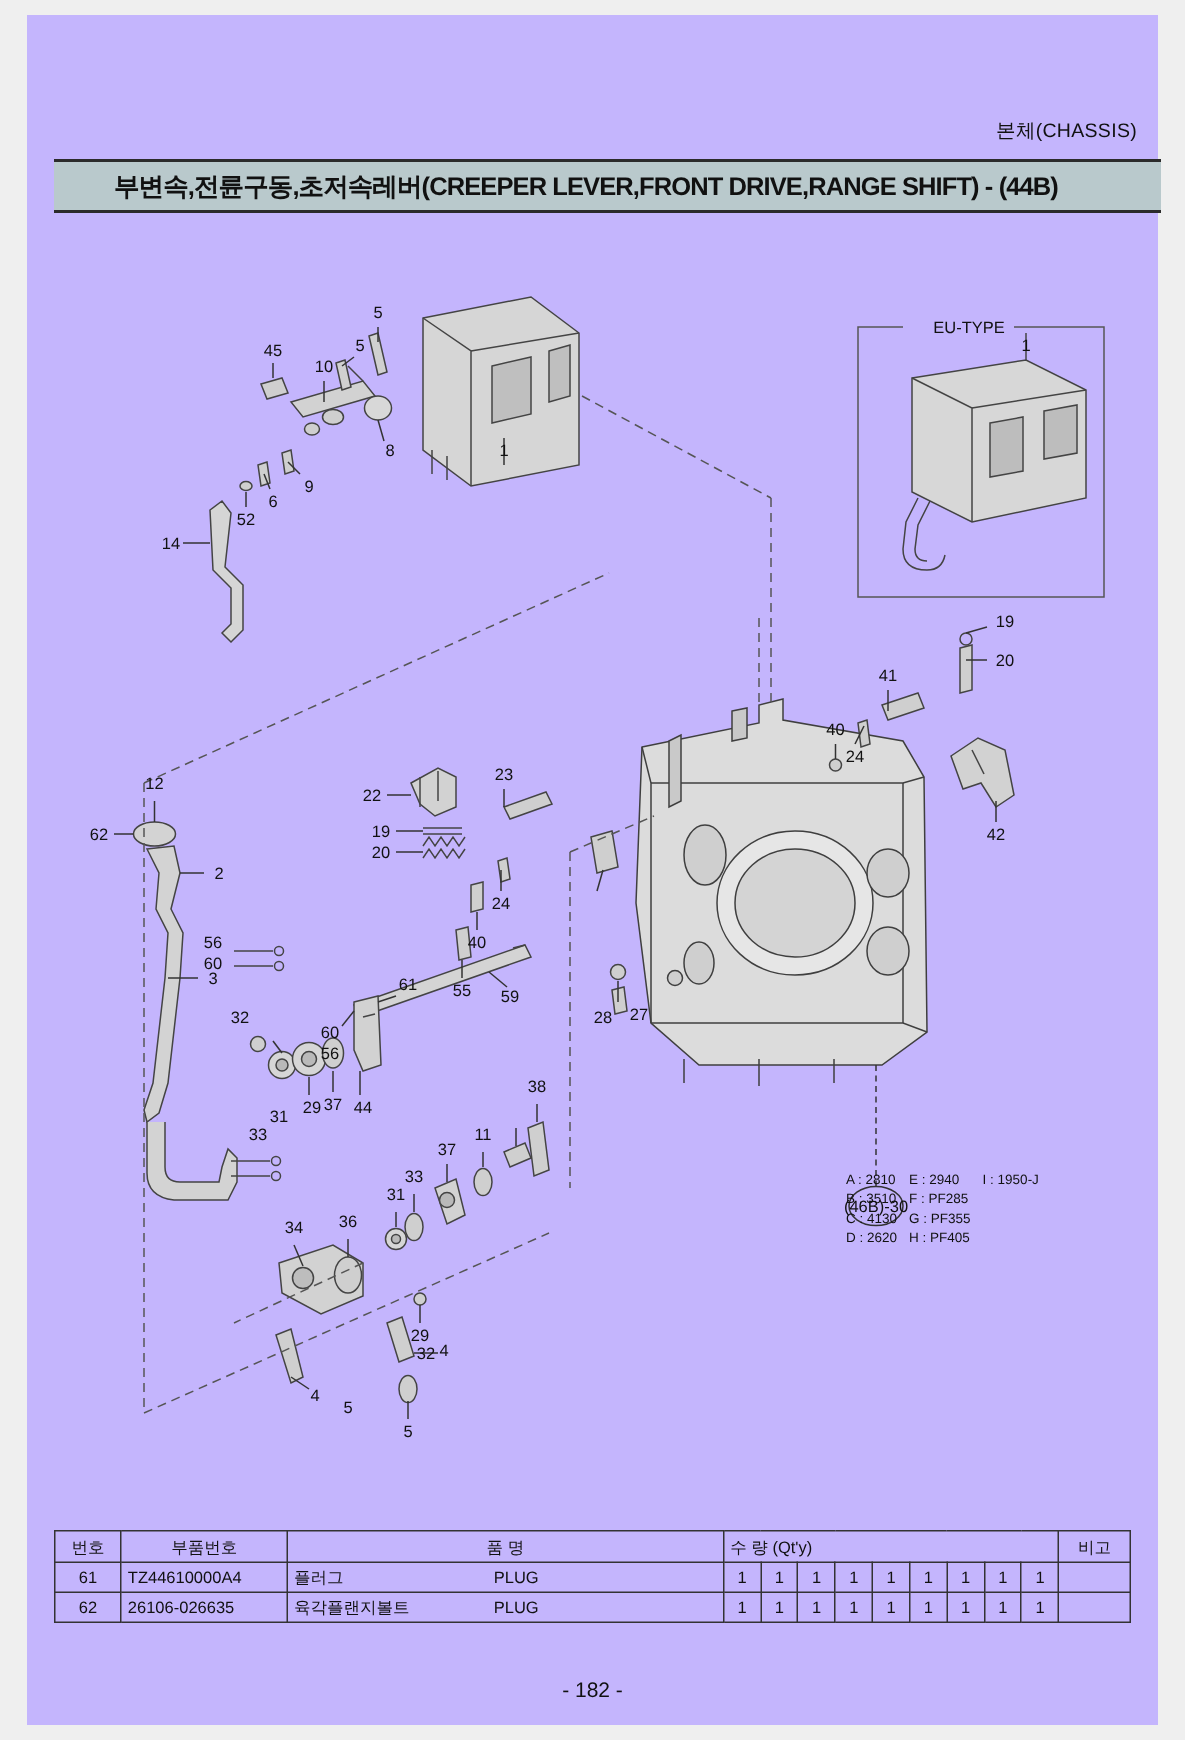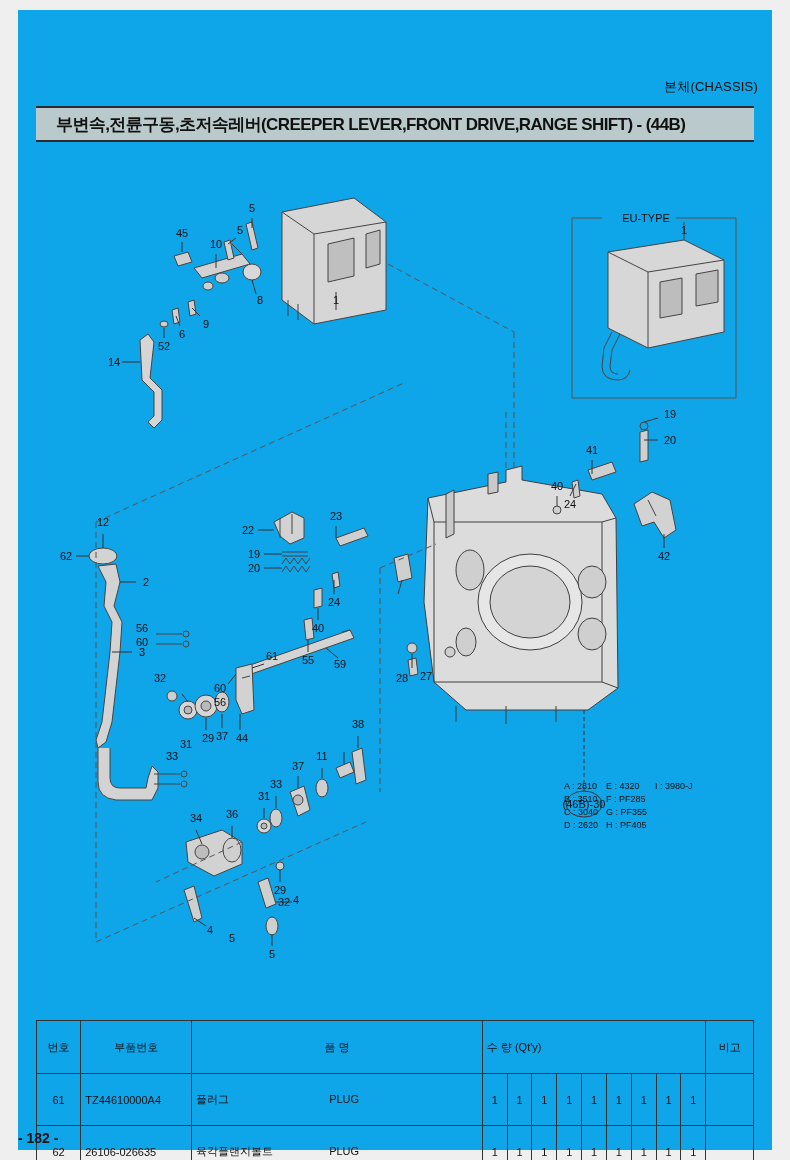--- a/index.html
+++ b/index.html
@@ -8,32 +8,32 @@
     background:#efefef;
     font-family:"Liberation Sans", sans-serif;
     color:#1a1a1a;
     position:relative;
     overflow:hidden;
   }
   .page{
     position:absolute;
     left:18px;top:10px;
     width:754px;height:1140px;
-    background:#0ea5e9;
+    background:#c4b5fd;
   }
   .chassis{
     position:absolute;right:14px;top:68px;
     font-size:13px;letter-spacing:.2px;color:#111;
   }
   .title-bar{
     position:absolute;left:18px;top:96px;width:718px;height:32px;
     background:#b9c9cc;
     border-top:2px solid #2b2b2b;
     border-bottom:2px solid #2b2b2b;
-    display:flex;align-items:center;
+    display:flex;align-items:center;padding-left:20px;
   }
   .title-bar .t{
     font-size:17px;font-weight:bold;color:#111;
     padding-left:20px;letter-spacing:-0.6px;
     white-space:nowrap;
   }
   .subtitle{
     position:absolute;left:22px;top:140px;
     font-size:15px;color:#111;letter-spacing:-0.2px;
   }
@@ -50,35 +50,35 @@
   .legend table{border-collapse:collapse;}
   .legend td{padding:0 8px 0 0;white-space:nowrap;}
   table.parts{
     position:absolute;left:18px;top:1010px;
     width:718px;
     border-collapse:collapse;
     font-size:11px;
   }
   table.parts td,table.parts th{
     border:1px solid #333;
-    padding:18px 4px;
+    padding:2px 4px;
     font-weight:normal;
     color:#111;
   }
   .hdr td{text-align:center;height:16px;font-size:11px;}
   .hdr2 td{text-align:center;height:15px;font-size:10px;}
   .c-key{width:38px;text-align:center;}
   .c-part{width:105px;}
   .c-name{width:300px;margin-left:48px;}
   .qcell{width:17px;text-align:center;}
   .c-remark{width:42px;text-align:center;}
   .rowcell{height:19px;}
   .pagenum{
-    position:absolute;left:0;right:0;bottom:4px;
-    text-align:left;font-size:14px;font-weight:bold;color:#111;
+    position:absolute;left:0;right:0;bottom:16px;
+    text-align:center;font-size:14px;font-weight:normal;color:#111;
   }
   .lbl{font-size:11px;fill:#111;font-family:"Liberation Sans",sans-serif;}
   .eu-t{font-size:11px;fill:#111;}
 </style>
 </head>
 <body>
 
 <div class="page">
 
   <div class="chassis">본체(CHASSIS)</div>
@@ -355,30 +355,30 @@
       <text class="eu-t" x="610" y="40" text-anchor="middle" fill="#111">EU-TYPE</text>
       <text class="lbl" x="648" y="52" text-anchor="middle" fill="#111">1</text>
     </svg>
   </div>
 
   <div class="legend">
     <table>
       <tbody>
           <tr>
             <td>A : 2810</td>
-            <td>E : 4320</td>
-            <td>I  : 3980-J</td>
+            <td>E : 2940</td>
+            <td>I  : 1950-J</td>
           </tr>
       <tr>
             <td>B : 3510</td>
             <td>F : PF285</td>
             <td></td>
           </tr>
       <tr>
-            <td>C : 3040</td>
+            <td>C : 4130</td>
             <td>G : PF355</td>
             <td></td>
           </tr>
       <tr>
             <td>D : 2620</td>
             <td>H : PF405</td>
             <td></td>
           </tr>
     </tbody>
       </table>

